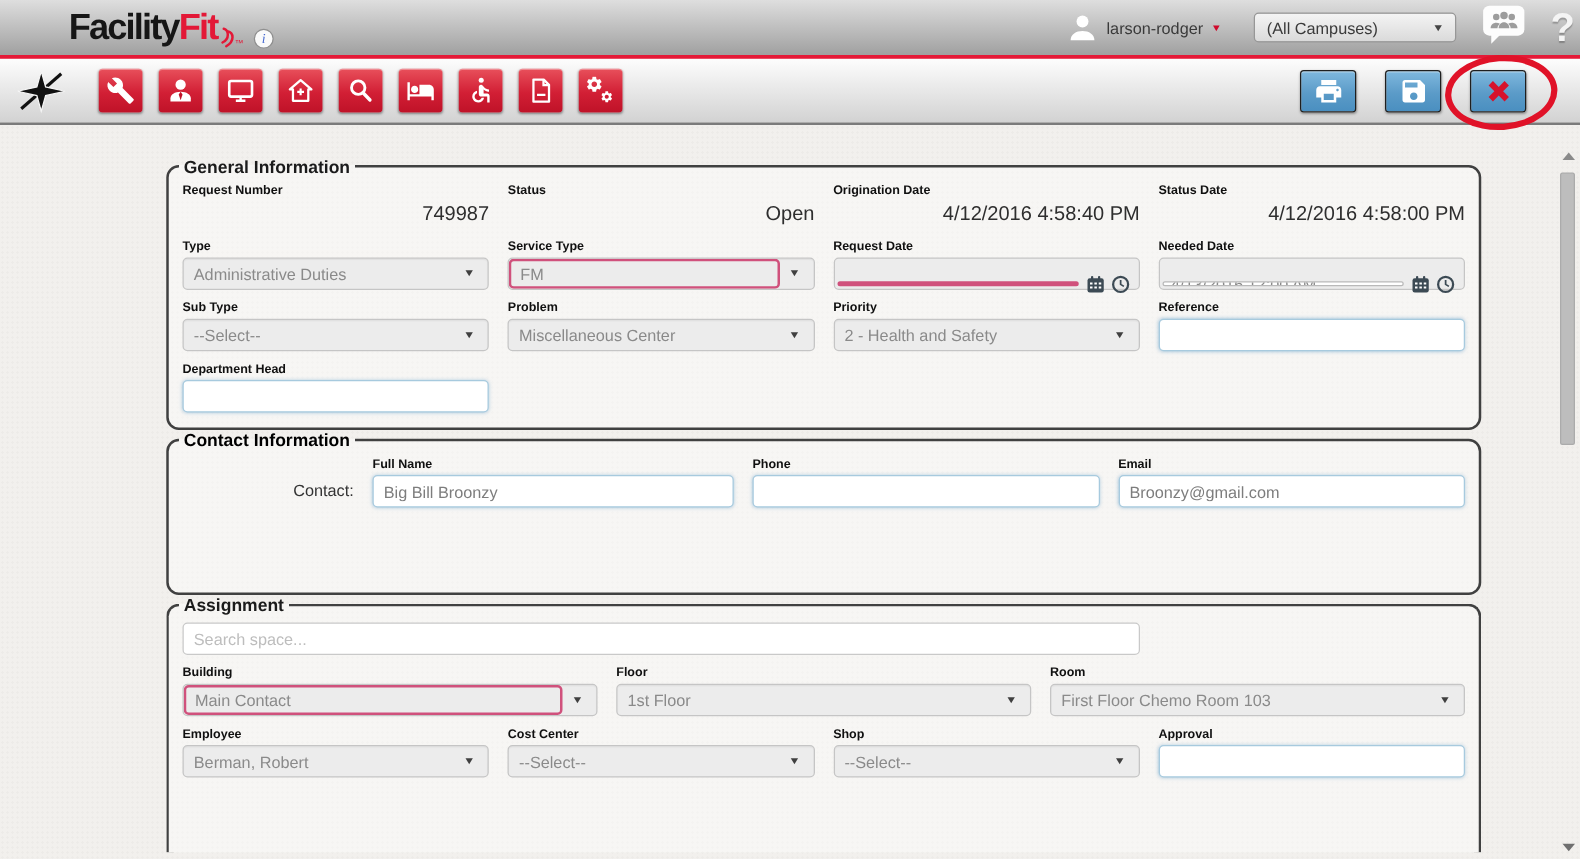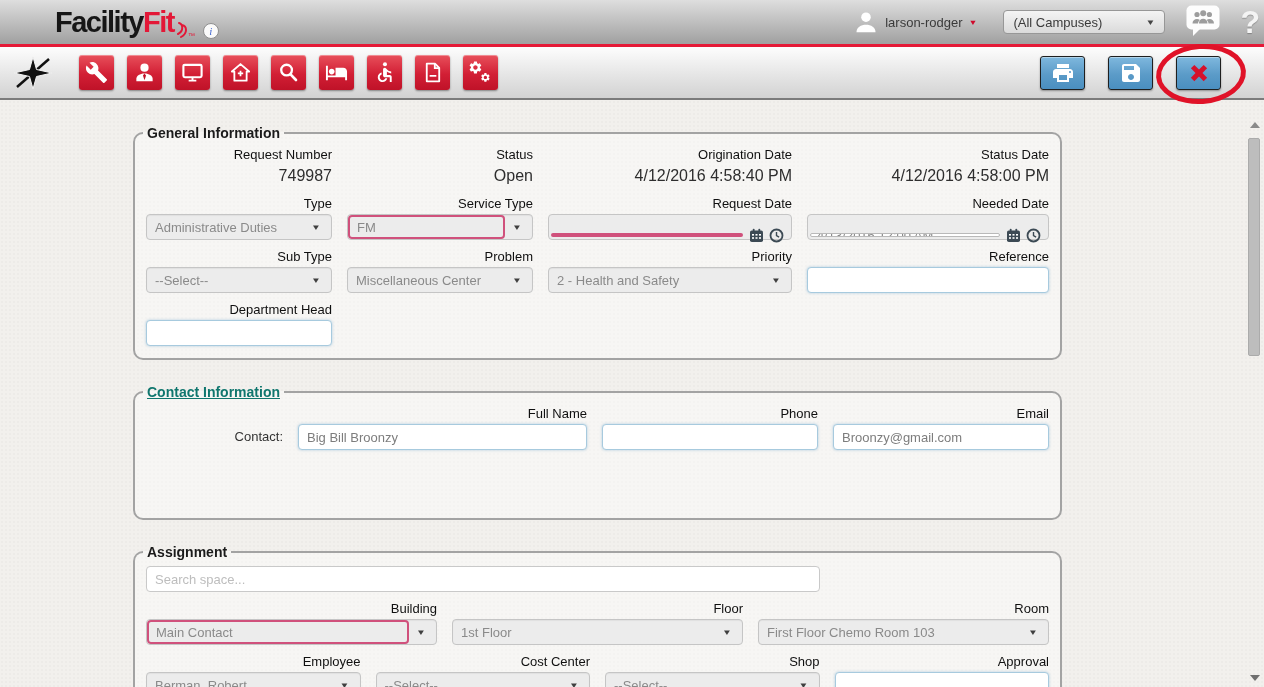--- a/index.html
+++ b/index.html
@@ -47,34 +47,34 @@
   .toolbar-right { margin-left:auto; display:flex; gap:23px; margin-right:43px; }
   .blue-btn { width:45px; height:34px; border-radius:3px; border:1px solid #1f1f1f; cursor:pointer;
     background:linear-gradient(#7fb8de 0%, #5b9bc8 55%, #4a8fc0 100%);
     box-shadow:0 1px 2px rgba(0,0,0,0.35), inset 0 1px 0 rgba(255,255,255,0.4);
     display:flex; align-items:center; justify-content:center; }
   .red-circle { position:absolute; left:1156px; top:44px; width:90px; height:60px;
     border:5px solid #e01228; border-radius:50%; transform:rotate(-4deg); pointer-events:none; z-index:5; }
 
   
   .content { position:absolute; top:105px; left:0; right:0; bottom:0; overflow:hidden; padding-top:20px; }
-  fieldset.panel { width:929px; margin:0 0 24px 133px; border:2px solid #a3a3a3; border-radius:10px;
+  fieldset.panel { width:1052px; margin:0 0 0 133px; border:2px solid #404040; border-radius:10px;
     background:rgba(255,255,255,0.4); padding:6px 11px 12px; }
   fieldset.panel legend { font-size:14px; font-weight:bold; color:#1b1b1b; padding:0 4px; margin-left:-3px; }
-  fieldset.panel.contact legend { color:#0f766e;text-decoration:underline; }
+  fieldset.panel.contact legend { color:#000000; }
   fieldset.panel.contact { padding-bottom:68px; }
   fieldset.panel.assignment { padding-bottom:60px; border-bottom:none; border-radius:10px 10px 0 0; }
 
   .grid4 { display:grid; grid-template-columns:repeat(4,1fr); column-gap:15px; row-gap:9px; }
   .grid3 { display:grid; grid-template-columns:repeat(3,1fr); column-gap:15px; margin-top:9px; }
   .gridc { display:grid; grid-template-columns:137px 289px 1fr 1fr; column-gap:15px; }
   .mt9 { margin-top:9px; }
 
   .field { display:flex; flex-direction:column; }
-  .field > label { font-size:13px; font-weight:normal; color:#101010; text-align:right; margin-bottom:3px; }
+  .field > label { font-size:10px; font-weight:bold; color:#101010; text-align:left; margin-bottom:3px; }
   .ro-value { font-size:16px; color:#2e2e2e; text-align:right; height:22px; line-height:22px; white-space:nowrap; }
 
   .sel { height:26px; background:#ececec; border:1px solid #c5c5c5; border-radius:4px;
     display:flex; align-items:center; padding:0 26px 0 8px; font-size:13px; color:#8a8a8a;
     position:relative; cursor:pointer; box-shadow:inset 0 1px 1px rgba(0,0,0,0.05); white-space:nowrap; overflow:hidden; }
   .sel .car { position:absolute; right:10px; top:50%; transform:translateY(-50%) scaleY(0.8);
     font-size:10px; color:#3f3f3f; }
   .hl-box { position:absolute; left:0; top:0; bottom:0; width:calc(100% - 27px);
     border:2px solid #d0517c; border-radius:4px; background:#ececec;
     display:flex; align-items:center; padding:0 7px; white-space:nowrap; overflow:hidden; }

